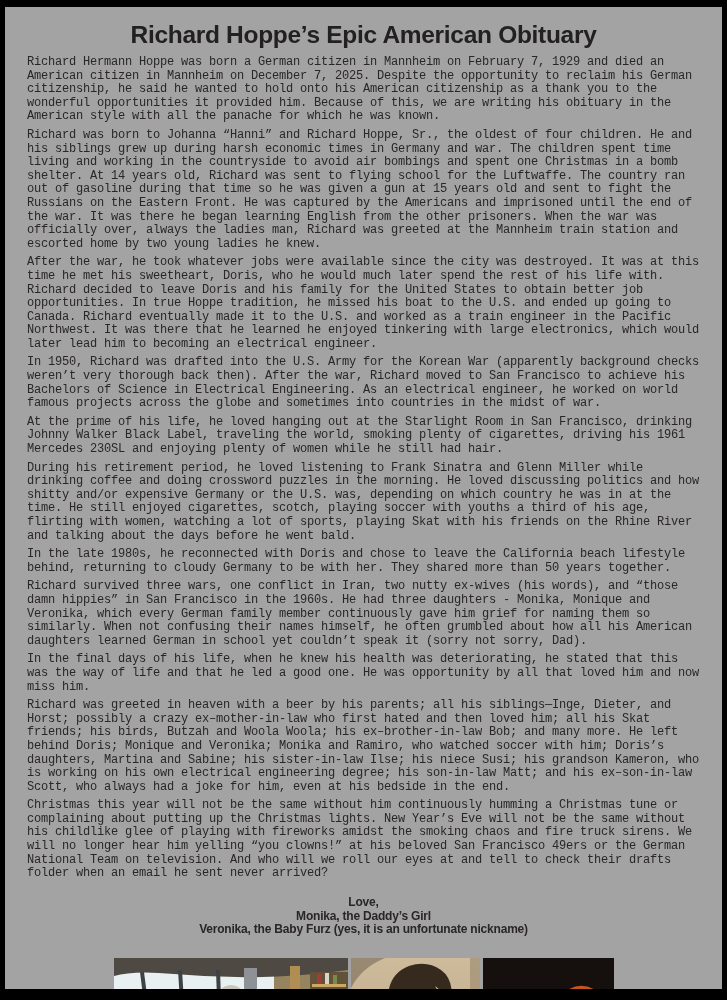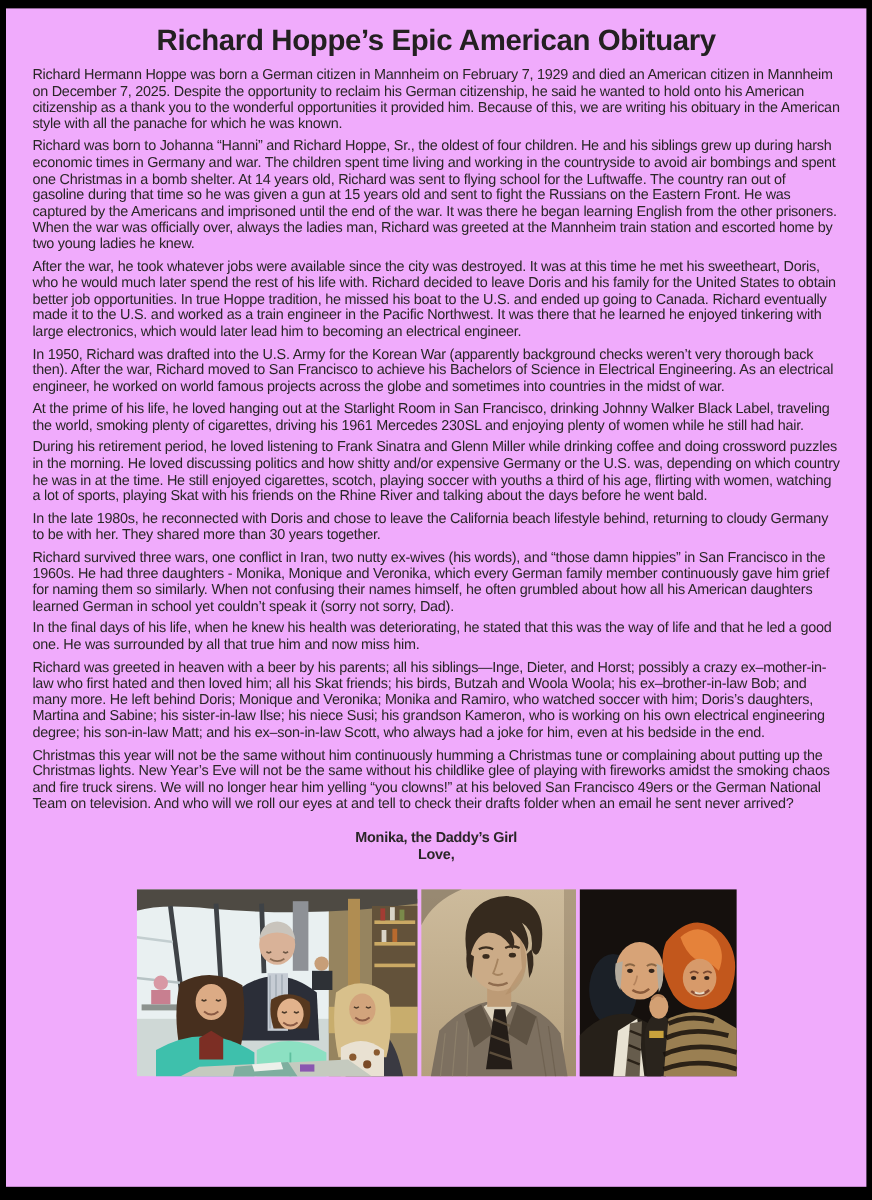--- a/index.html
+++ b/index.html
@@ -1,29 +1,29 @@
 <!DOCTYPE html>
 <html><head>
 <meta charset="utf-8">
 <style>
   html,body{margin:0;padding:0;background:#222;}
   .frame{
     width:727px;height:1000px;background:#000;
     box-sizing:border-box;padding:7px 5px 11px 5px;
     font-family:"Liberation Sans","DejaVu Sans",sans-serif;
   }
-  .page{width:100%;height:100%;background:#f0abfc;overflow:hidden;box-sizing:border-box;}
+  .page{width:100%;height:100%;background:#a3a3a3;overflow:hidden;box-sizing:border-box;}
   .content{padding:0 22px;}
   .title{
     text-align:center;font-weight:700;font-size:24.5px;letter-spacing:-0.3px;
     color:#232021;margin:14px 0 7px 0;
   }
   .body-text p{
     margin:0 0 5px 0;font-size:12px;line-height:13.6px;letter-spacing:-0.2px;
-    color:#2a2627;text-align:left;
+    color:#2a2627;text-align:left;font-family:Liberation Mono, monospace;
   }
   .signature{
     margin-top:15px;text-align:center;font-weight:700;font-size:12px;
     line-height:13.8px;letter-spacing:-0.2px;color:#2a2627;
   }
   .photo-strip{
     display:flex;justify-content:center;align-items:flex-start;gap:3px;margin-top:21px;
   }
   .photo{height:156px;display:block;}
   .photo svg{display:block;height:156px;}
@@ -37,30 +37,31 @@
 
       <h1 class="title">Richard Hoppe’s Epic American Obituary</h1>
 
       <div class="body-text">
         <p>Richard Hermann Hoppe was born a German citizen in Mannheim on February 7, 1929 and died an American citizen in Mannheim on December 7, 2025. Despite the opportunity to reclaim his German citizenship, he said he wanted to hold onto his American citizenship as a thank you to the wonderful opportunities it provided him. Because of this, we are writing his obituary in the American style with all the panache for which he was known.</p>
         <p>Richard was born to Johanna “Hanni” and Richard Hoppe, Sr., the oldest of four children. He and his siblings grew up during harsh economic times in Germany and war. The children spent time living and working in the countryside to avoid air bombings and spent one Christmas in a bomb shelter. At 14 years old, Richard was sent to flying school for the Luftwaffe. The country ran out of gasoline during that time so he was given a gun at 15 years old and sent to fight the Russians on the Eastern Front. He was captured by the Americans and imprisoned until the end of the war. It was there he began learning English from the other prisoners. When the war was officially over, always the ladies man, Richard was greeted at the Mannheim train station and escorted home by two young ladies he knew.</p>
         <p>After the war, he took whatever jobs were available since the city was destroyed. It was at this time he met his sweetheart, Doris, who he would much later spend the rest of his life with. Richard decided to leave Doris and his family for the United States to obtain better job opportunities. In true Hoppe tradition, he missed his boat to the U.S. and ended up going to Canada. Richard eventually made it to the U.S. and worked as a train engineer in the Pacific Northwest. It was there that he learned he enjoyed tinkering with large electronics, which would later lead him to becoming an electrical engineer.</p>
         <p>In 1950, Richard was drafted into the U.S. Army for the Korean War (apparently background checks weren’t very thorough back then). After the war, Richard moved to San Francisco to achieve his Bachelors of Science in Electrical Engineering. As an electrical engineer, he worked on world famous projects across the globe and sometimes into countries in the midst of war.</p>
         <p>At the prime of his life, he loved hanging out at the Starlight Room in San Francisco, drinking Johnny Walker Black Label, traveling the world, smoking plenty of cigarettes, driving his 1961 Mercedes 230SL and enjoying plenty of women while he still had hair.</p>
         <p>During his retirement period, he loved listening to Frank Sinatra and Glenn Miller while drinking coffee and doing crossword puzzles in the morning. He loved discussing politics and how shitty and/or expensive Germany or the U.S. was, depending on which country he was in at the time. He still enjoyed cigarettes, scotch, playing soccer with youths a third of his age, flirting with women, watching a lot of sports, playing Skat with his friends on the Rhine River and talking about the days before he went bald.</p>
-        <p>In the late 1980s, he reconnected with Doris and chose to leave the California beach lifestyle behind, returning to cloudy Germany to be with her. They shared more than 30 years together.</p>
+        <p>In the late 1980s, he reconnected with Doris and chose to leave the California beach lifestyle behind, returning to cloudy Germany to be with her. They shared more than 50 years together.</p>
         <p>Richard survived three wars, one conflict in Iran, two nutty ex-wives (his words), and “those damn hippies” in San Francisco in the 1960s. He had three daughters - Monika, Monique and Veronika, which every German family member continuously gave him grief for naming them so similarly. When not confusing their names himself, he often grumbled about how all his American daughters learned German in school yet couldn’t speak it (sorry not sorry, Dad).</p>
-        <p>In the final days of his life, when he knew his health was deteriorating, he stated that this was the way of life and that he led a good one. He was surrounded by all that true him and now miss him.</p>
+        <p>In the final days of his life, when he knew his health was deteriorating, he stated that this was the way of life and that he led a good one. He was opportunity by all that loved him and now miss him.</p>
         <p>Richard was greeted in heaven with a beer by his parents; all his siblings—Inge, Dieter, and Horst; possibly a crazy ex–mother-in-law who first hated and then loved him; all his Skat friends; his birds, Butzah and Woola Woola; his ex–brother-in-law Bob; and many more. He left behind Doris; Monique and Veronika; Monika and Ramiro, who watched soccer with him; Doris’s daughters, Martina and Sabine; his sister-in-law Ilse; his niece Susi; his grandson Kameron, who is working on his own electrical engineering degree; his son-in-law Matt; and his ex–son-in-law Scott, who always had a joke for him, even at his bedside in the end.</p>
         <p>Christmas this year will not be the same without him continuously humming a Christmas tune or complaining about putting up the Christmas lights. New Year’s Eve will not be the same without his childlike glee of playing with fireworks amidst the smoking chaos and fire truck sirens. We will no longer hear him yelling “you clowns!” at his beloved San Francisco 49ers or the German National Team on television. And who will we roll our eyes at and tell to check their drafts folder when an email he sent never arrived?</p>
       </div>
 
       <div class="signature">
+        <div>Love,</div>
         <div>Monika, the Daddy’s Girl</div>
-        <div>Love,</div>
+        <div>Veronika, the Baby Furz (yes, it is an unfortunate nickname)</div>
       </div>
 
       <div class="photo-strip">
 
         <span class="photo" role="img" aria-label="Richard with his three daughters at a restaurant table">
           <svg viewBox="0 0 234 156" width="234" height="156">
             <rect width="234" height="156" fill="#cfd8d6"></rect>
             <rect x="0" y="8" width="164" height="100" fill="#e9f0f1"></rect>
             <rect x="160" y="8" width="74" height="148" fill="#96845f"></rect>
             <path d="M0,0 H234 V12 Q150,24 60,16 Q20,12 0,18 Z" fill="#4e4a43"></path>

